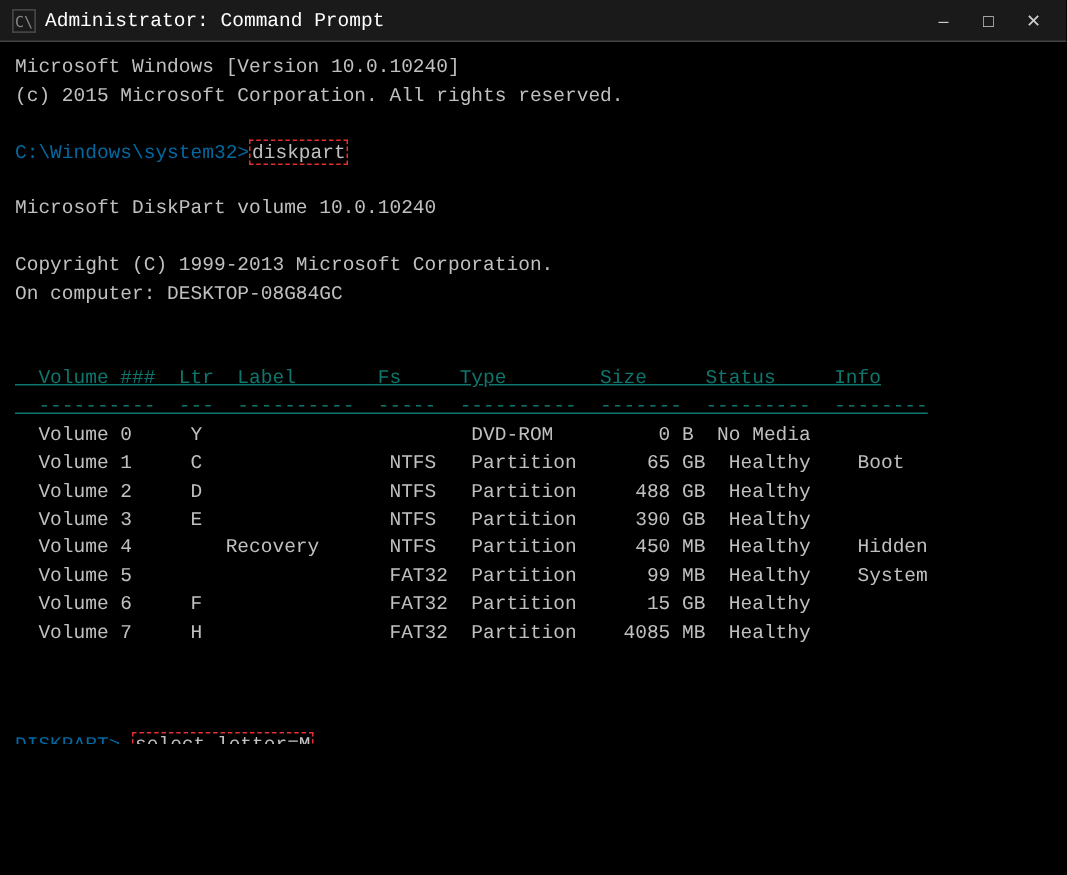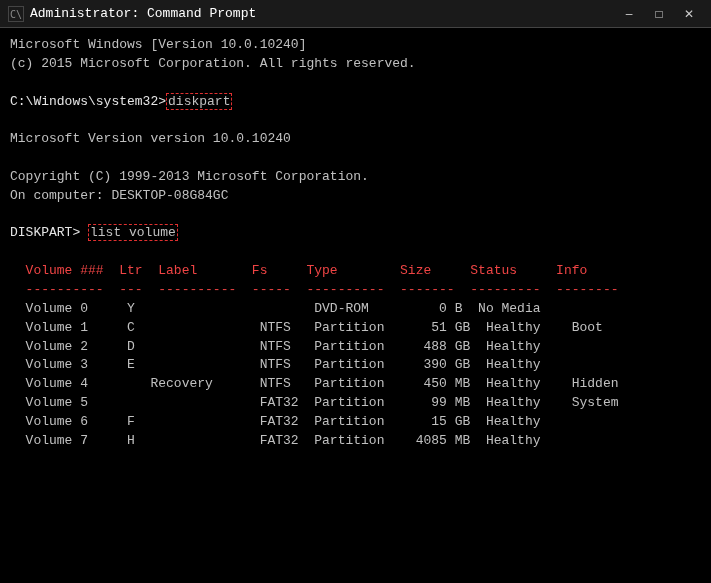--- a/index.html
+++ b/index.html
@@ -74,26 +74,27 @@
 
     .cmd-highlight {
       display: inline;
       color: #c0c0c0;
       border: 1px dashed #e03030;
       padding: 0 1px;
       margin-top: 24px;
     }
 
     .prompt {
-      color: #e5e5e5;
+      color: #0369a1;
       font-family: Liberation Mono, monospace;
     }
 
     .table-header {
-      color: #ef4444;
+      color: #0f766e;
+      text-decoration: underline;
     }
   </style>
 </head>
 <body>
 
 <div class="title-bar">
   <div class="title-bar-left">
     <div class="title-bar-icon">
       <svg width="14" height="14" viewBox="0 0 14 14">
         <rect width="14" height="14" fill="#1a1a1a"></rect>
@@ -109,31 +110,30 @@
   </div>
 </div>
 
 <div class="terminal">
 
   <span class="line">Microsoft Windows [Version 10.0.10240]</span>
   <span class="line">(c) 2015 Microsoft Corporation. All rights reserved.</span>
   <span class="line"> </span>
   <span class="line"><span class="prompt">C:\Windows\system32&gt;</span><span class="cmd-highlight">diskpart</span></span>
   <span class="line"> </span>
-  <span class="line">Microsoft Version version 10.0.10240</span>
+  <span class="line">Microsoft DiskPart volume 10.0.10240</span>
   <span class="line"> </span>
   <span class="line">Copyright (C) 1999-2013 Microsoft Corporation.</span>
   <span class="line">On computer: DESKTOP-08G84GC</span>
   <span class="line"> </span>
-  <span class="line"><span class="prompt">DISKPART&gt; </span><span class="cmd-highlight">list volume</span></span>
   <span class="line"> </span>
   <span class="line table-header">  Volume ###  Ltr  Label       Fs     Type        Size     Status     Info</span>
   <span class="line table-header">  ----------  ---  ----------  -----  ----------  -------  ---------  --------</span>
   <span class="line">  Volume 0     Y                       DVD-ROM         0 B  No Media</span>
-  <span class="line">  Volume 1     C                NTFS   Partition      51 GB  Healthy    Boot</span>
+  <span class="line">  Volume 1     C                NTFS   Partition      65 GB  Healthy    Boot</span>
   <span class="line">  Volume 2     D                NTFS   Partition     488 GB  Healthy</span>
   <span class="line">  Volume 3     E                NTFS   Partition     390 GB  Healthy</span>
   <span class="line">  Volume 4        Recovery      NTFS   Partition     450 MB  Healthy    Hidden</span>
   <span class="line">  Volume 5                      FAT32  Partition      99 MB  Healthy    System</span>
   <span class="line">  Volume 6     F                FAT32  Partition      15 GB  Healthy</span>
   <span class="line">  Volume 7     H                FAT32  Partition    4085 MB  Healthy</span>
   <span class="line"> </span>
   <span class="line"> </span>
   <span class="line"> </span>
   <span class="line"><span class="prompt">DISKPART&gt; </span><span class="cmd-highlight">select letter=M</span></span>

